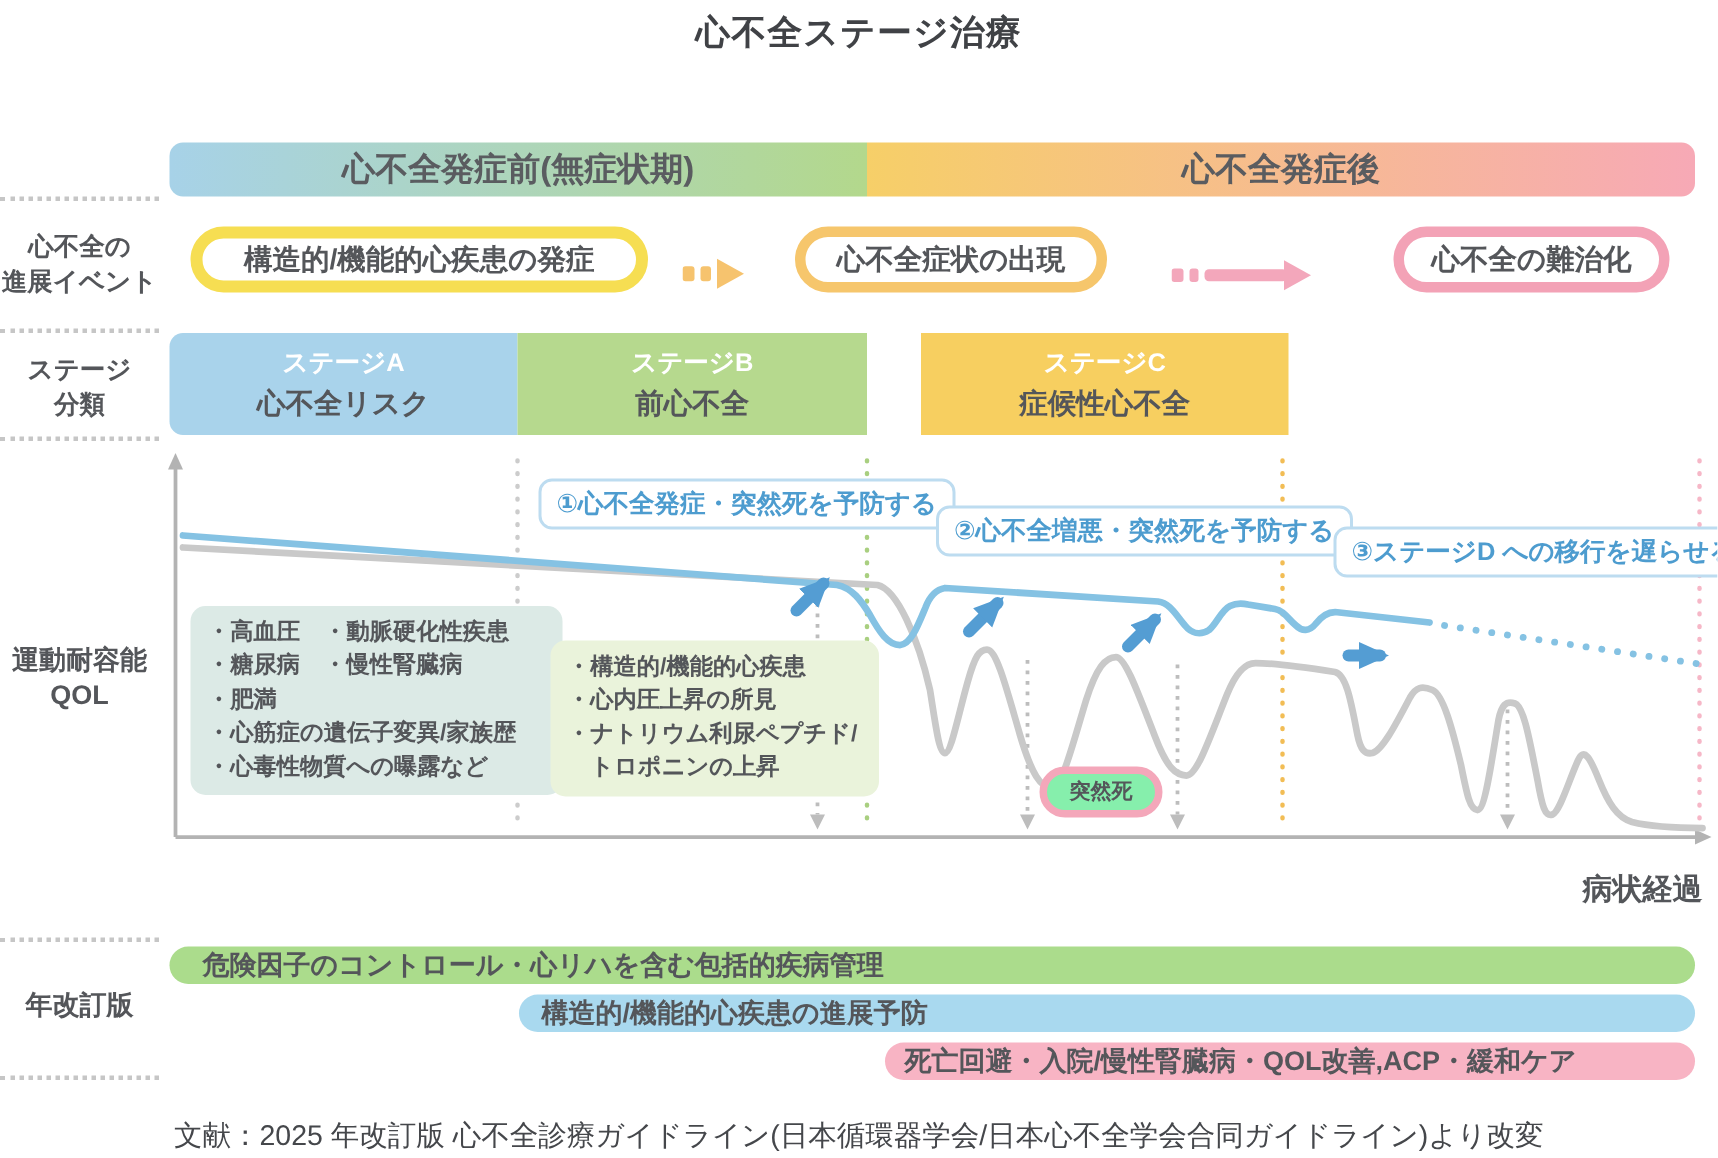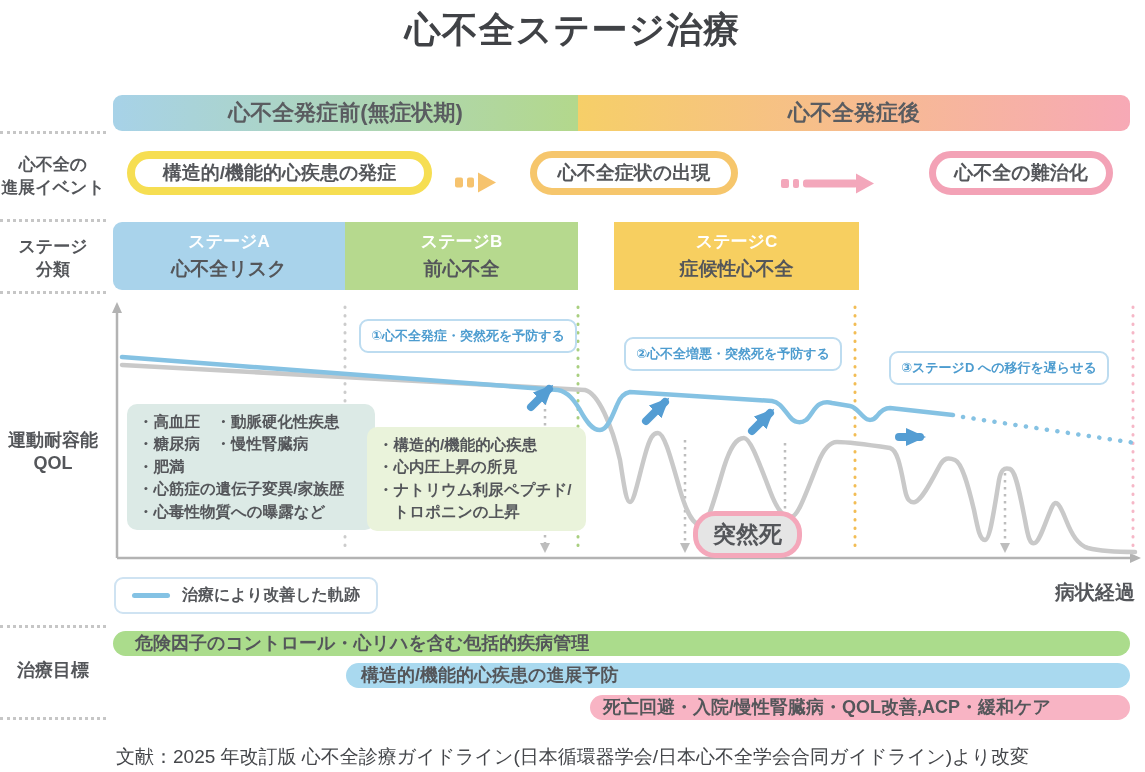--- a/index.html
+++ b/index.html
@@ -1,20 +1,20 @@
 <!DOCTYPE html>
 <html><head>
 <meta charset="utf-8">
 <style>
   html,body{margin:0;padding:0;background:#fff;}
   #stage{position:relative;width:1145px;height:772px;background:#fff;overflow:hidden;
          font-family:"Liberation Sans","DejaVu Sans",sans-serif;color:#54565a;}
   .abs{position:absolute;}
   
-  .title{top:6px;left:0;width:1145px;text-align:center;font-size:36px;font-weight:bold;color:#404246;letter-spacing:1px;}
+  .title{top:6px;left:0;width:1145px;text-align:center;font-size:23px;font-weight:bold;color:#404246;letter-spacing:1px;}
   
   .sep{left:0;width:106px;border-top:3px dotted #c6c6c6;height:0;}
   .rail-label{left:0;width:106px;text-align:center;font-weight:bold;white-space:pre-line;line-height:23px;font-size:17px;}
   
   .band{top:95px;height:36px;display:flex;align-items:center;justify-content:center;
         font-size:22px;font-weight:600;color:#5a5c60;}
   .band-pre{left:113px;width:465px;border-radius:9px 0 0 9px;background:linear-gradient(90deg,#a7d2e8,#b3d88c);}
   .band-post{left:578px;width:552px;border-radius:0 9px 9px 0;background:linear-gradient(90deg,#f6cf68,#f7a9b6);}
   
   .pill{top:151px;height:44px;background:#fff;border-radius:30px;display:flex;align-items:center;
@@ -29,24 +29,24 @@
   .stA{left:113px;width:232px;background:#a9d3eb;border-radius:9px 0 0 9px;}
   .stB{left:345px;width:233px;background:#b6d98e;}
   .stC{left:578px;width:245px;background:#f7cf60;margin-left:36px;}
   .stD{left:855px;width:275px;background:#f8abbd;border-radius:0 9px 9px 0;}
   
   .infobox{border-radius:10px;font-size:15.5px;font-weight:bold;line-height:22.4px;white-space:pre-line;
            padding:7px 11px;color:#54565a;}
   .riskbox{left:127px;top:404px;width:226px;background:#dceae6;}
   .bbox{left:367px;top:427px;width:197px;background:#eaf3db;}
   .ann{background:#fff;border:2.5px solid #bddcf0;border-radius:9px;color:#4d9ccf;
-       font-size:13px;font-weight:bold;padding:3px 10px;line-height:24px;white-space:nowrap;}
+       font-size:17px;font-weight:bold;padding:3px 10px;line-height:24px;white-space:nowrap;}
   .ann1{left:359px;top:319px;} .ann2{left:624px;top:337px;} .ann3{left:889px;top:351px;}
-  .sudden{left:693px;top:511px;background:#e5e5e5;border:5px solid #f4a7ba;border-radius:22px;
-          padding:3px 15px;font-size:23px;font-weight:bold;text-align:center;}
+  .sudden{left:693px;top:511px;background:#86efac;border:5px solid #f4a7ba;border-radius:22px;
+          padding:3px 15px;font-size:14px;font-weight:bold;text-align:center;}
   
   .legend{left:114px;top:577px;background:#fff;border:2.5px solid #cfe3f2;border-radius:9px;
           padding:6px 16px;display:flex;align-items:center;gap:12px;}
   .legend .sample{width:38px;height:4.5px;background:#84c2e4;border-radius:3px;}
   .legend .ltext{font-size:16px;font-weight:bold;}
   .xlabel{left:1025px;top:579px;width:110px;text-align:right;font-size:20px;font-weight:bold;}
   
   .goal{height:25px;border-radius:13px;line-height:25px;font-size:18px;font-weight:bold;
         white-space:nowrap;overflow:hidden;}
   .goal1{left:113px;top:631px;width:1017px;background:#abdc8c;padding-left:22px;box-sizing:border-box;}
@@ -66,21 +66,21 @@
   <div class="abs sep" style="top:291px"></div>
   <div class="abs sep" style="top:625px"></div>
   <div class="abs sep" style="top:717px"></div>
 
   <div class="abs rail-label" style="top:153px">心不全の
 進展イベント</div>
   <div class="abs rail-label" style="top:235px">ステージ
 分類</div>
   <div class="abs rail-label" style="top:429px;font-size:18px">運動耐容能
 QOL</div>
-  <div class="abs rail-label" style="top:659px;font-size:18px">治療目標</div>
+  <div class="abs rail-label" style="top:659px;font-size:18px">年改訂版</div>
 
   <div class="abs band band-pre">心不全発症前(無症状期)</div>
   <div class="abs band band-post">心不全発症後</div>
 
   <div class="abs pill pill1">構造的/機能的心疾患の発症</div>
   <svg class="abs" style="left:455px;top:171px" width="46" height="22">
     <g fill="#f6c36e">
       <rect x="0" y="6.5" width="8" height="10" rx="2"></rect>
       <rect x="12" y="6.5" width="7" height="10" rx="2"></rect>
       <polygon points="23,1.5 41,11.5 23,21.5"></polygon>
@@ -173,24 +173,20 @@
 ・心毒性物質への曝露など</div>
   <div class="abs infobox bbox">・構造的/機能的心疾患
 ・心内圧上昇の所見
 ・ナトリウム利尿ペプチド/
 　トロポニンの上昇</div>
   <div class="abs ann ann1">①心不全発症・突然死を予防する</div>
   <div class="abs ann ann2">②心不全増悪・突然死を予防する</div>
   <div class="abs ann ann3">③ステージD への移行を遅らせる</div>
   <div class="abs sudden">突然死</div>
 
-  <div class="abs legend">
-    <div class="sample"></div>
-    <div class="ltext">治療により改善した軌跡</div>
-  </div>
   <div class="abs xlabel">病状経過</div>
 
   <div class="abs goal goal1">危険因子のコントロール・心リハを含む包括的疾病管理</div>
   <div class="abs goal goal2">構造的/機能的心疾患の進展予防</div>
   <div class="abs goal goal3">死亡回避・入院/慢性腎臓病・QOL改善,ACP・緩和ケア</div>
 
   <div class="abs citation">文献：2025 年改訂版 心不全診療ガイドライン(日本循環器学会/日本心不全学会合同ガイドライン)より改変</div>
 
 </div>
 

